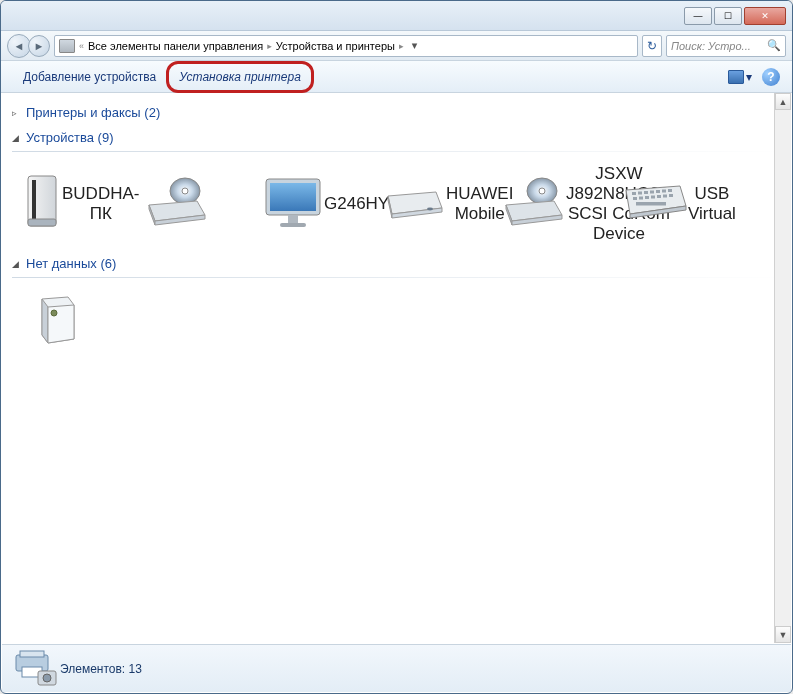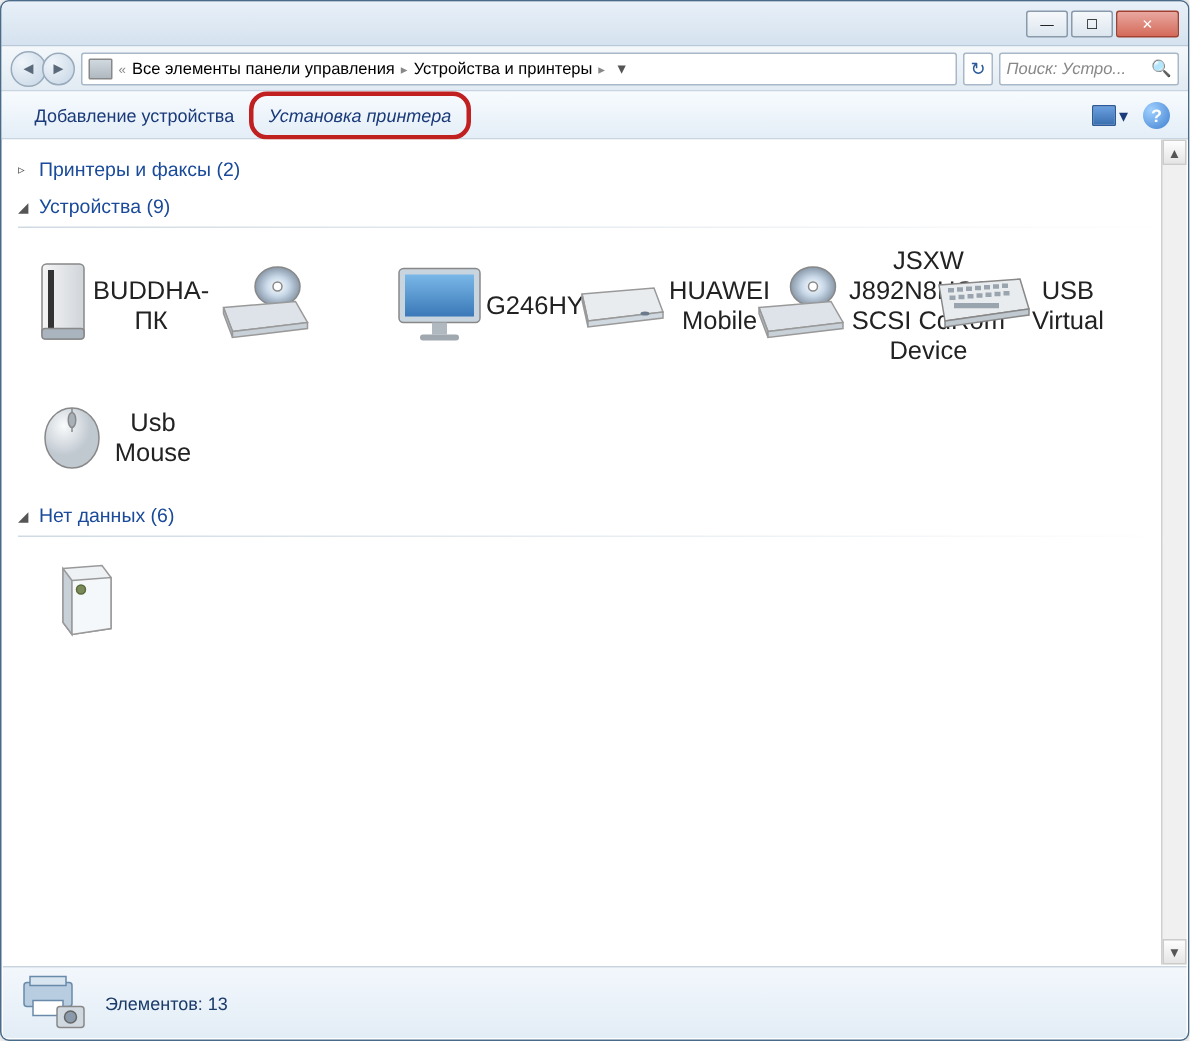--- a/index.html
+++ b/index.html
@@ -29,21 +29,21 @@
 .content { position:absolute; top:92px; left:1px; right:1px; bottom:50px; overflow-y:auto; background:#fff; padding:6px 10px; }
 .scrollbar { position:absolute; right:1px; top:92px; bottom:50px; width:17px; background:#f0f0f0; border-left:1px solid #d0d0d0; }
 .scrollbar .up, .scrollbar .down { height:17px; display:flex; align-items:center; justify-content:center; font-size:9px; color:#555; cursor:pointer; background:linear-gradient(to bottom,#fdfdfd,#e5e5e5); border:1px solid #ccc; }
 .scrollbar .down { position:absolute; bottom:0; left:0; right:0; }
 .section-head { display:flex; align-items:center; font-size:13px; color:#1a4a9a; padding:6px 0 4px; cursor:pointer; }
 .section-head .arrow { font-size:9px; width:14px; display:inline-block; color:#555; }
 .divider { height:1px; background:linear-gradient(to right,#d0dae4,rgba(255,255,255,0)); margin:2px 0 6px; }
 .items { display:flex; flex-wrap:wrap; gap:4px 8px; padding-left:8px; }
 .item { width:112px; display:flex; flex-direction:row; align-items:center; text-align:center; padding:6px 2px; cursor:pointer; font-size:17px; color:#222; }
 .item .iconwrap { width:70px; height:60px; display:flex; align-items:center; justify-content:center; margin-bottom:4px; }
-.statusbar { position:absolute; left:1px; right:1px; bottom:1px; height:48px; background:linear-gradient(to bottom,#f2f7fc,#e3edf6); border-top:1px solid #c8d4df; display:flex; align-items:center; padding:4px 10px; gap:10px; font-size:12px; color:#1a3a6a; }
+.statusbar { position:absolute; left:1px; right:1px; bottom:1px; height:48px; background:linear-gradient(to bottom,#f2f7fc,#e3edf6); border-top:1px solid #c8d4df; display:flex; align-items:center; padding:4px 10px; font-size:12px; color:#1a3a6a; }
 .sbicon { width:48px; height:40px; display:flex; align-items:center; justify-content:center; }
 svg { display:block; }
 </style>
 </head>
 <body>
 
 <div class="window">
 
   <div class="titlebar">
     <div class="wbtn">—</div>
@@ -204,36 +204,20 @@
                 <rect x="35" y="11" width="4" height="3"></rect>
                 <rect x="41" y="10.5" width="4" height="3"></rect>
                 <rect x="47" y="10" width="4" height="3"></rect>
                 <rect x="14" y="18" width="30" height="3.5"></rect>
               </g>
             </svg>
         </div>
         <span>USB Virtual</span>
       </div>
 
-      <div class="item">
-        <div class="iconwrap">
-          <svg width="52" height="48" viewBox="0 0 52 48">
-              <ellipse cx="26" cy="26" rx="18" ry="20" fill="url(#ms)" stroke="#888"></ellipse>
-              <path d="M26 6 L26 22" stroke="#888" stroke-width="1"></path>
-              <ellipse cx="26" cy="14" rx="2.5" ry="5" fill="#a8b0b8" stroke="#888"></ellipse>
-              <defs>
-                <radialGradient id="ms" cx="0.35" cy="0.3">
-                  <stop offset="0" stop-color="#fafcfd"></stop>
-                  <stop offset="1" stop-color="#c0c8d0"></stop>
-                </radialGradient>
-              </defs>
-            </svg>
-        </div>
-        <span>Usb Mouse</span>
-      </div>
     </div>
 
     <div class="section-head">
       <span class="arrow">◢</span>
       <span>Нет данных (6)</span>
     </div>
     <div class="divider"></div>
 
     <div class="items">
       <div class="item">

